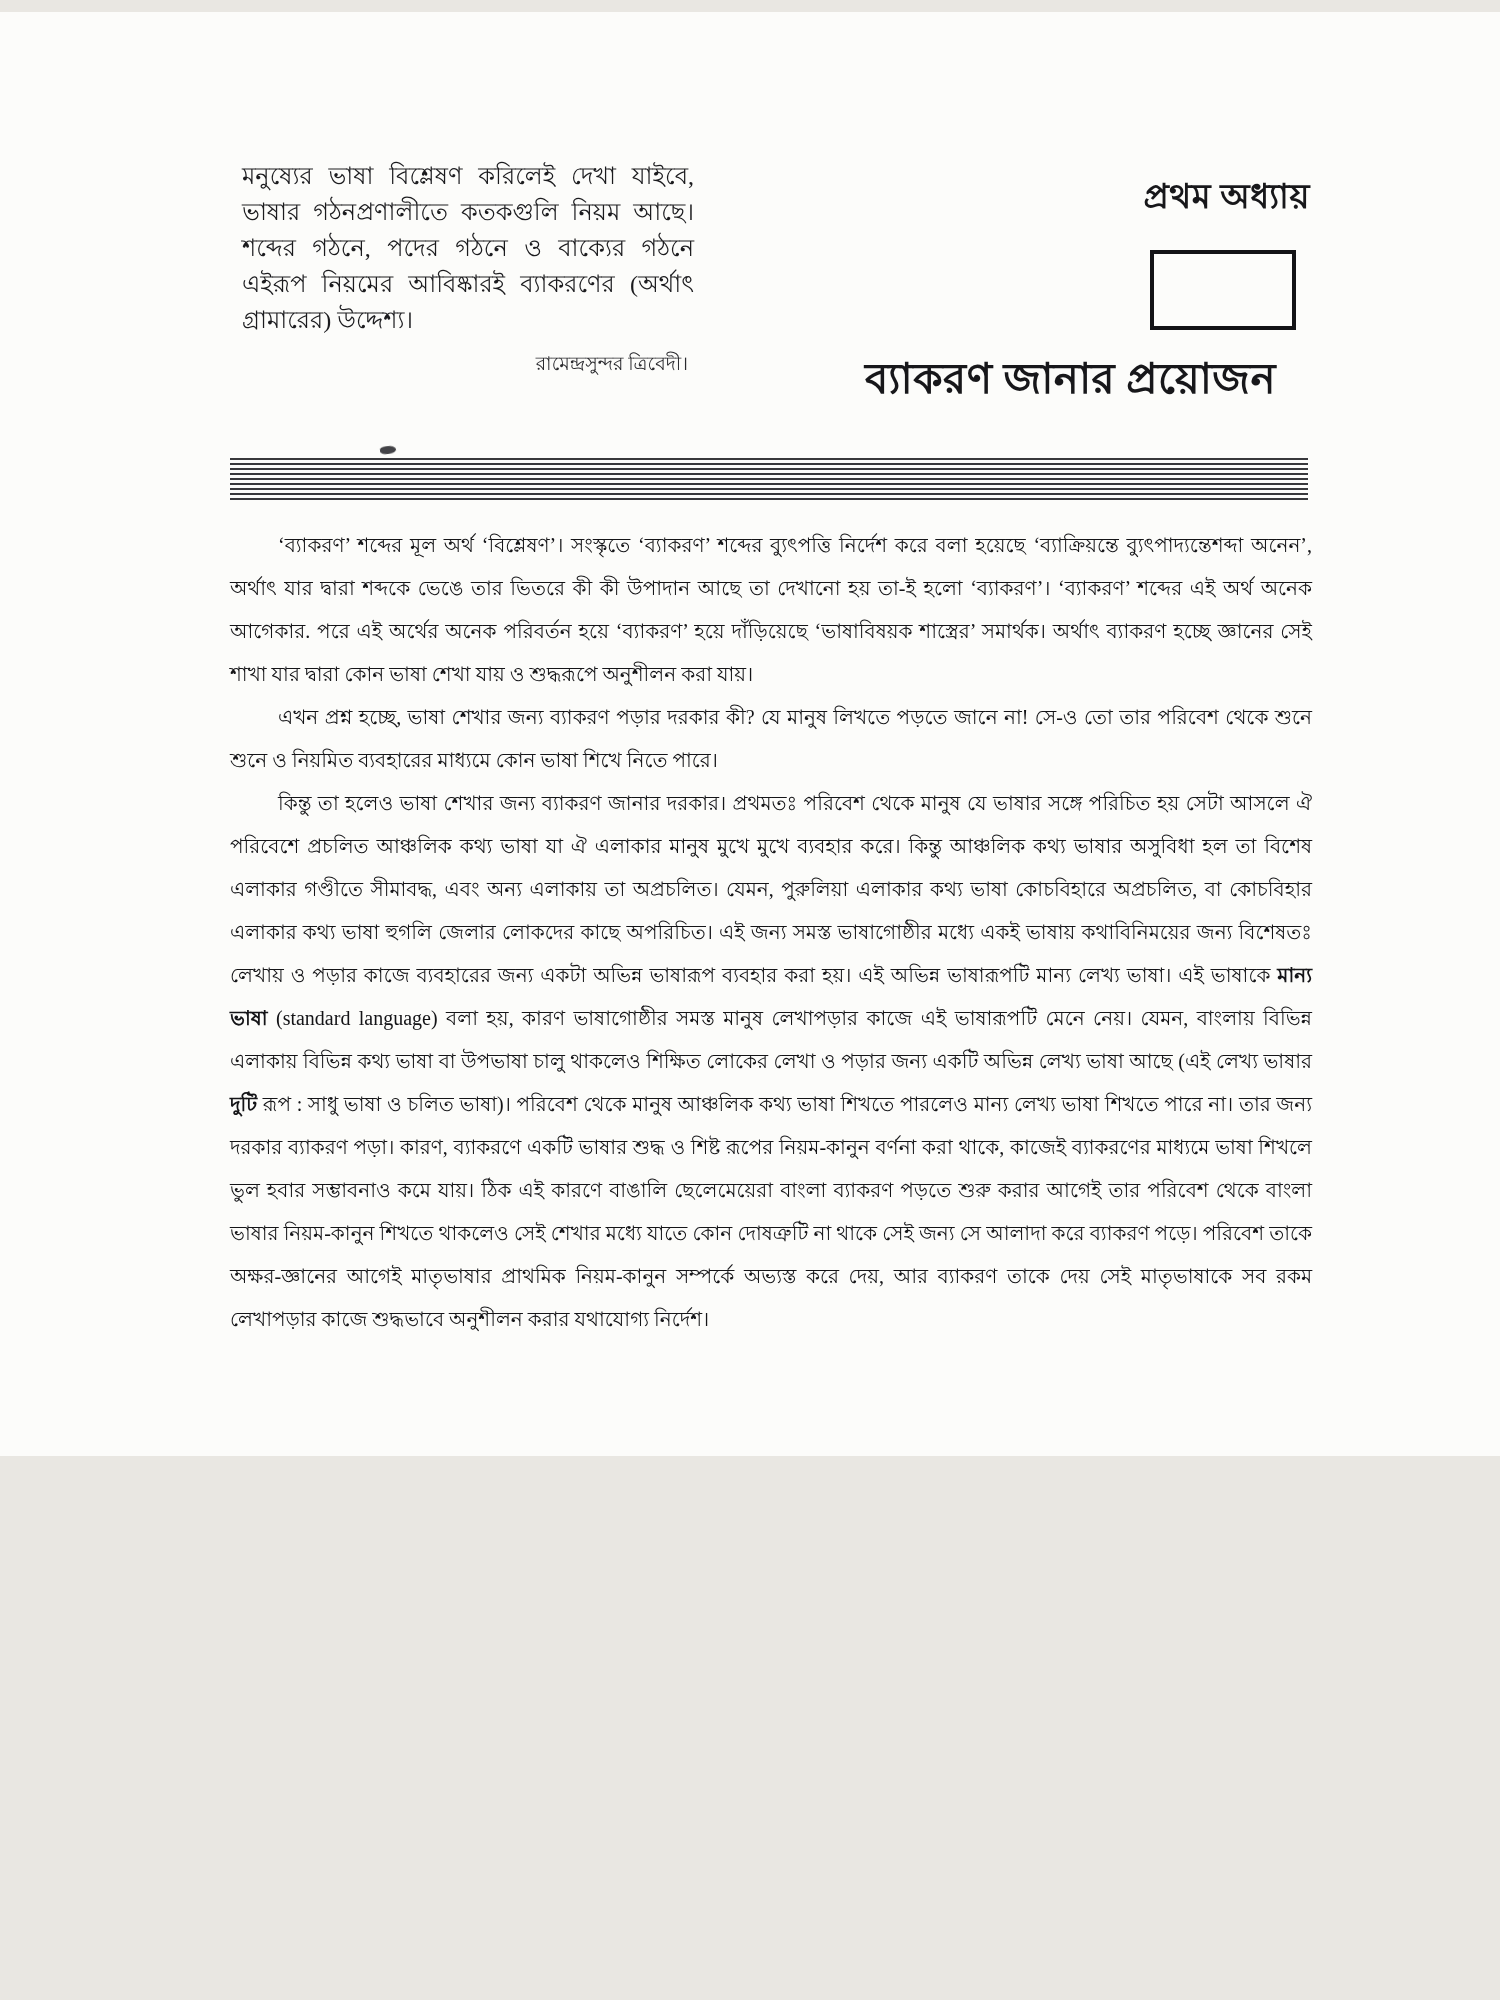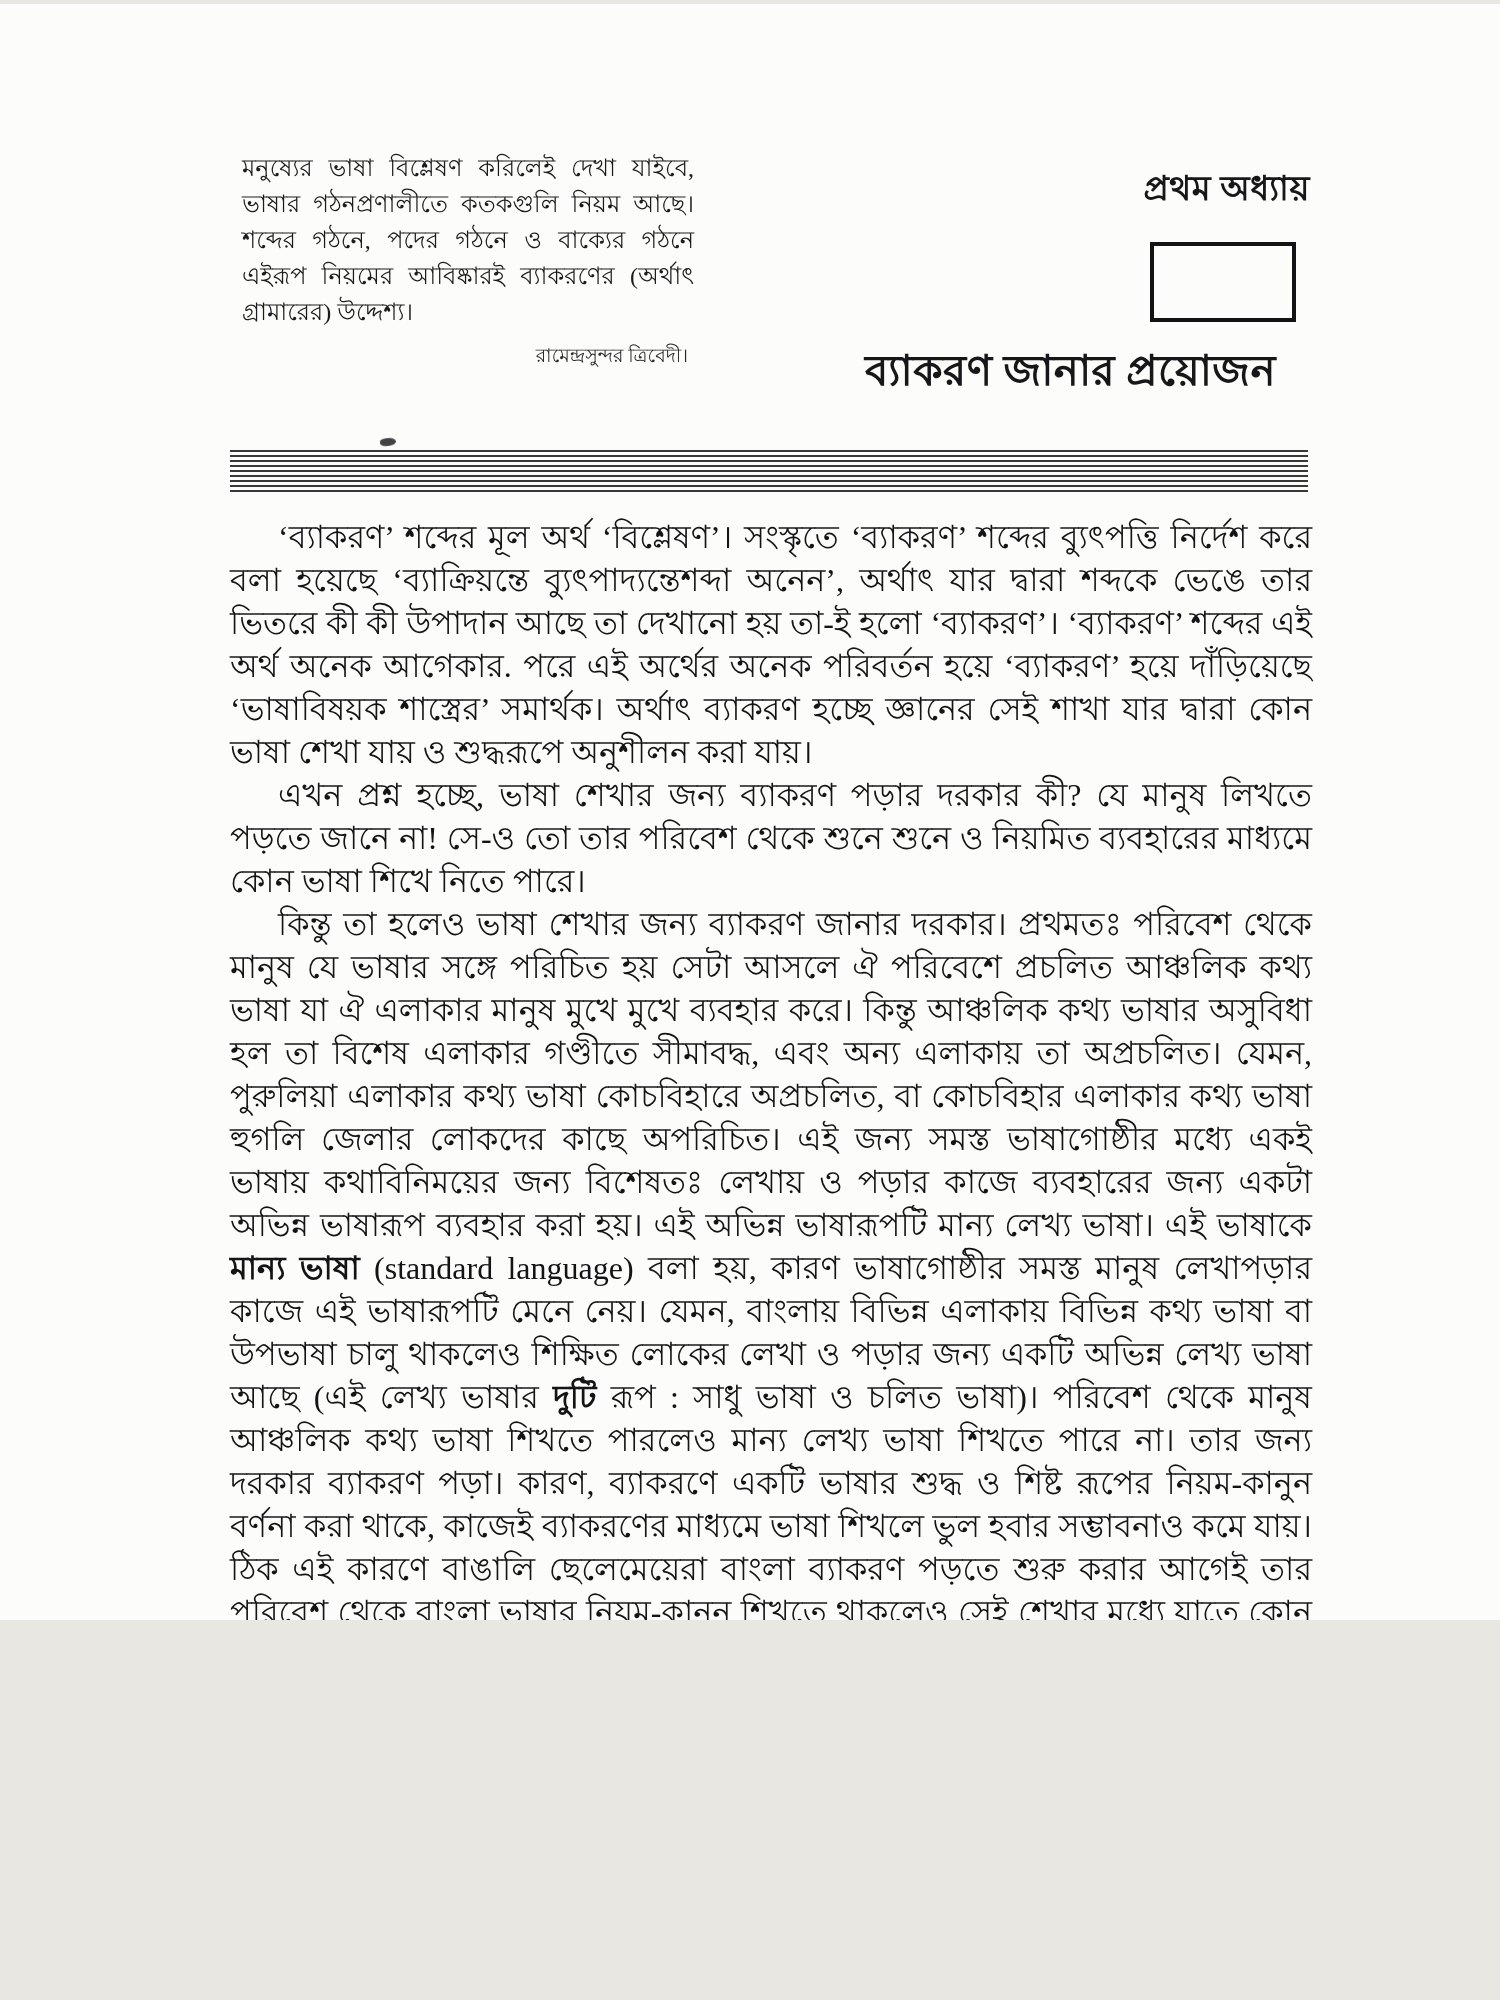--- a/index.html
+++ b/index.html
@@ -1,19 +1,19 @@
 <!DOCTYPE html>
 <html><head>
 <meta charset="utf-8">
 <style>
   html,body{margin:0;padding:0;background:#e9e7e2;}
   .page{
     position:relative;
-    width:1500px;height:1616px;
-    margin:4px auto;
+    width:1500px;height:1444px;
+    margin:12px auto;
     background:#fcfcfa;
     font-family:"Liberation Serif","DejaVu Serif",serif;
     color:#17171a;
     overflow:hidden;
   }
   
   .epigraph{
     position:absolute;left:242px;top:146px;width:452px;
   }
   .epi-text{
@@ -65,21 +65,21 @@
     content:"";
     position:absolute;left:150px;top:-12px;
     width:16px;height:8px;
     background:#2a2a2e;
     border-radius:40% 60% 50% 50%;
     transform:rotate(-8deg);
   }
   
   .body-text{
     position:absolute;left:230px;top:512px;width:1082px;
-    font-size:32px;line-height:43px;
+    font-size:20px;line-height:43px;
     text-align:justify;
     color:#141417;
   }
   .body-text p{
     margin:0;
     text-indent:48px;
   }
   .b{font-weight:bold;}
 </style>
 </head>

